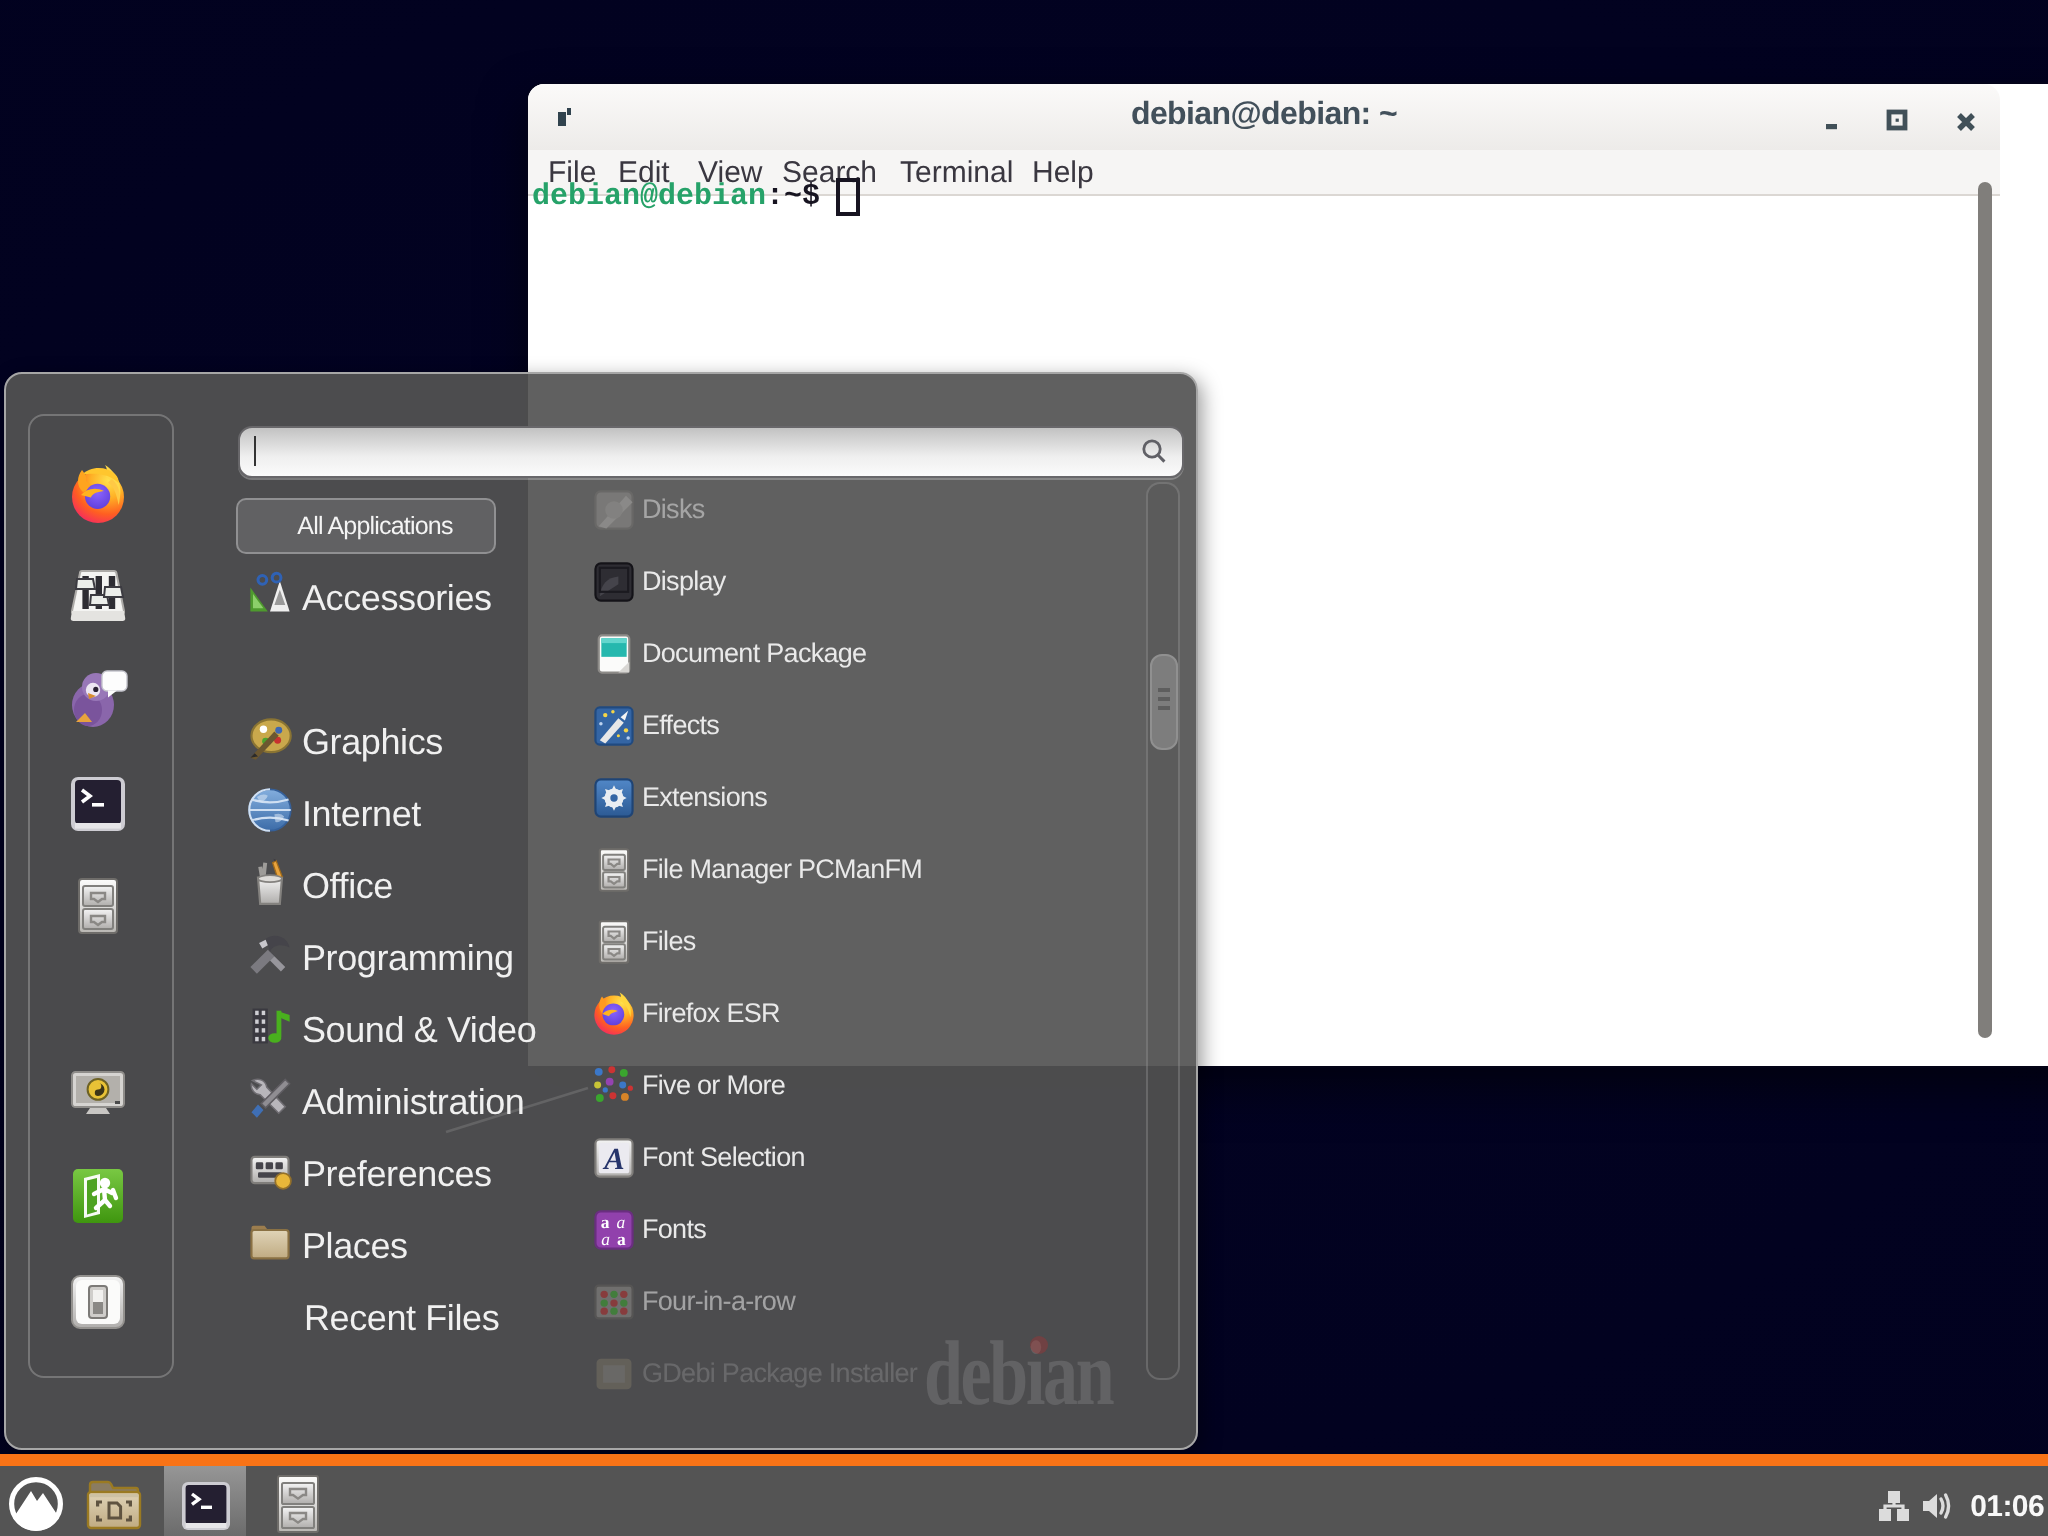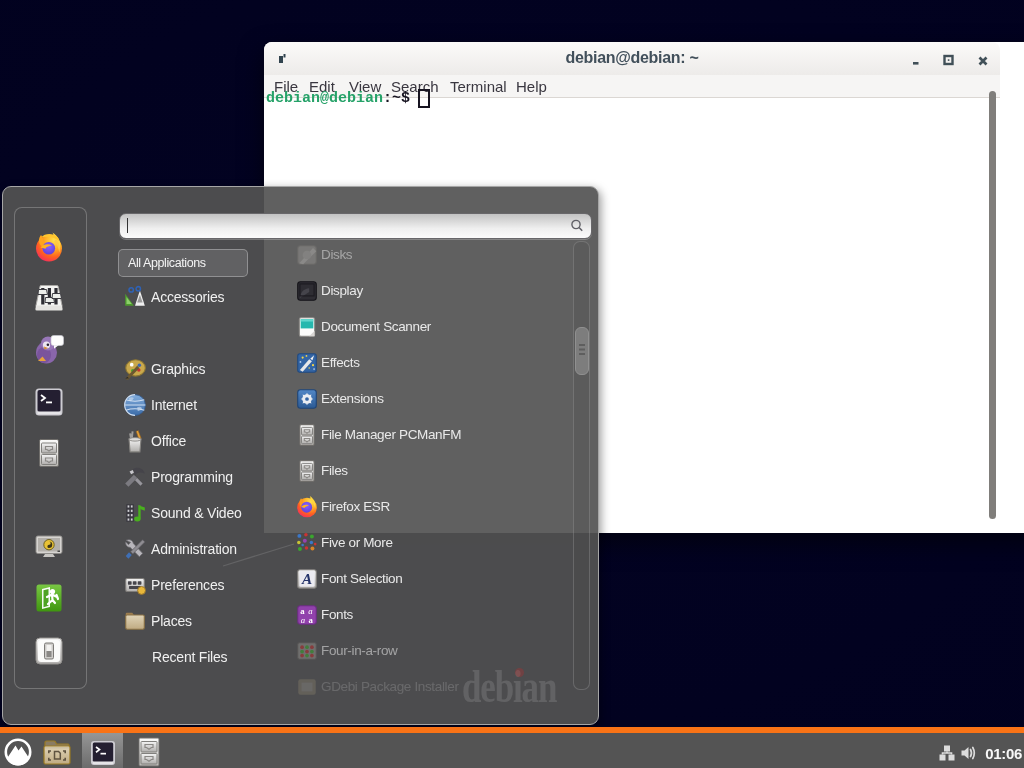--- a/index.html
+++ b/index.html
@@ -15,22 +15,22 @@
 #tscroll{position:absolute;right:1px;top:56px;width:12px;height:435px;background:#ebe9e6;}
 #tthumb{position:absolute;left:725px;top:59px;width:7px;height:428px;background:#807e7b;border-radius:4px;}
 #prompt{position:absolute;left:266px;top:90px;font-family:"Liberation Mono",monospace;font-size:15px;font-weight:bold;white-space:pre;}
 #prompt .g{color:#26a269;} #prompt .k{color:#171421;}
 #cursor{position:absolute;left:418px;top:89px;width:8px;height:15px;border:2px solid #171421;}
 
 #menu{position:absolute;left:2px;top:186px;width:595px;height:537px;background:rgba(82,82,82,0.92);border:1.5px solid #a6a6a6;border-radius:9px;box-shadow:2px 3px 10px rgba(0,0,0,0.4);}
 #sidebox{position:absolute;left:11px;top:20px;width:71px;height:480px;border:1px solid rgba(170,170,170,0.45);border-radius:8px;background:rgba(60,60,60,0.10);}
 #searchbox{position:absolute;left:116px;top:26px;width:471px;height:24px;border-radius:7px;background:linear-gradient(#c2c2c2,#efefef 60%,#fbfbfb);border:1px solid #68676a;box-shadow:0 1px 0 rgba(255,255,255,0.25);}
 #scursor{position:absolute;left:7px;top:4px;width:1px;height:15px;background:#333;}
-#allapps{position:absolute;left:115px;top:62px;width:119px;height:26px;border-radius:5px;background:rgba(255,255,255,0.12);border:1px solid rgba(255,255,255,0.30);color:#f4f4f4;font-size:12.5px;line-height:27px;text-align:left;padding-left:9px;letter-spacing:-0.4px;}
-.cat{position:absolute;left:120px;width:200px;height:24px;color:#f0f0f0;font-size:14px;letter-spacing:-0.2px;}
+#allapps{position:absolute;left:115px;top:62px;width:119px;height:26px;border-radius:5px;background:rgba(255,255,255,0.12);border:1px solid rgba(255,255,255,0.30);color:#f4f4f4;font-size:12.5px;line-height:27px;text-align:center;padding-left:9px;letter-spacing:-0.4px;}
+.cat{position:absolute;left:120px;width:200px;height:24px;color:#f0f0f0;font-size:18px;letter-spacing:-0.2px;}
 .cat .ci{position:absolute;left:0px;top:0px;width:24px;height:24px;}
 .cat .ct{position:absolute;left:28px;top:4px;}
 .app{position:absolute;left:292px;width:290px;height:24px;color:#e9e9e9;font-size:13.5px;letter-spacing:-0.35px;}
 .app .ai{position:absolute;left:0px;top:0px;width:24px;height:24px;}
 .app .at{position:absolute;left:26px;top:4px;}
 #mscrolltrack{position:absolute;left:570px;top:54px;width:15px;height:447px;border:1px solid rgba(160,160,160,0.35);border-radius:7px;background:rgba(70,70,70,0.18);}
 #mscrollthumb{position:absolute;left:571.5px;top:140px;width:12px;height:46px;background:#7d7d7d;border:1px solid #909090;border-radius:6px;}
 .sic{position:absolute;left:30px;width:32px;height:32px;}
 
 #panel{position:absolute;left:0;top:727px;width:1024px;height:41px;background:#545454;border-top:6px solid #f97316;}
@@ -308,21 +308,21 @@
     </svg>
       <span class="at">Display</span>
     </div>
   <div class="app" style="top:128px">
       <svg class="ai" viewBox="0 0 22 22">
       <rect x="4" y="2.5" width="14" height="17" rx="1.5" fill="#fbfbfa" stroke="#8d8b88" stroke-width="1"></rect>
       <rect x="5.2" y="3.8" width="11.6" height="8.5" fill="#26b8ae"></rect>
       <rect x="5.2" y="3.8" width="11.6" height="2.2" fill="#63d6cd"></rect>
       <path d="M18 19.5 L13 19.5 L18 14.5 Z" fill="#d8d6d3"></path>
     </svg>
-      <span class="at">Document Scanner</span>
+      <span class="at">Document Package</span>
     </div>
   <div class="app" style="top:164px">
       <svg class="ai" viewBox="0 0 22 22">
       <rect x="2.5" y="2.5" width="17" height="17" rx="2" fill="#3465a4" stroke="#204a80" stroke-width="1"></rect>
       <path d="M4.5 17.5 L13 7.5 L15.5 9.5 L7 19 Z" fill="#e8e8e8"></path>
       <path d="M14 7 L17.5 4 L16 8.5 Z" fill="#f4f4f4"></path>
       <g fill="#f5d547">
           <circle cx="7" cy="6" r="1"></circle>
           <circle cx="10.5" cy="4.5" r="0.8"></circle>
           <circle cx="16.5" cy="13" r="1"></circle>

